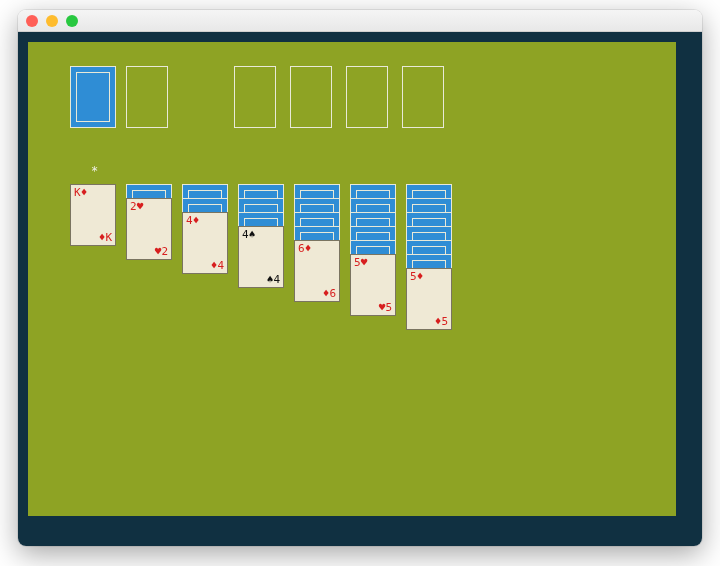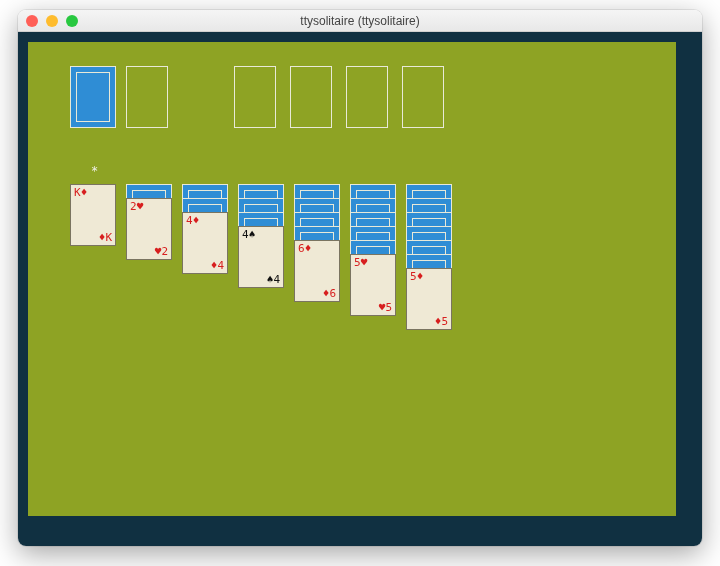--- a/index.html
+++ b/index.html
@@ -114,21 +114,20 @@
 </head>
 <body>
 
 <div class="window">
   <div class="titlebar">
     <div class="traffic">
       <span class="dot r"></span>
       <span class="dot y"></span>
       <span class="dot g"></span>
     </div>
-    <div class="title">ttysolitaire (ttysolitaire)</div>
   </div>
 
   <div class="term">
     <div class="board">
 
       <div class="stock" style="top:24px; left:42px;"></div>
       <div class="slot" style="top:24px; left:98px;"></div>
 
       <div class="slot" style="top:24px; left:206px;"></div>
       <div class="slot" style="top:24px; left:262px;"></div>

